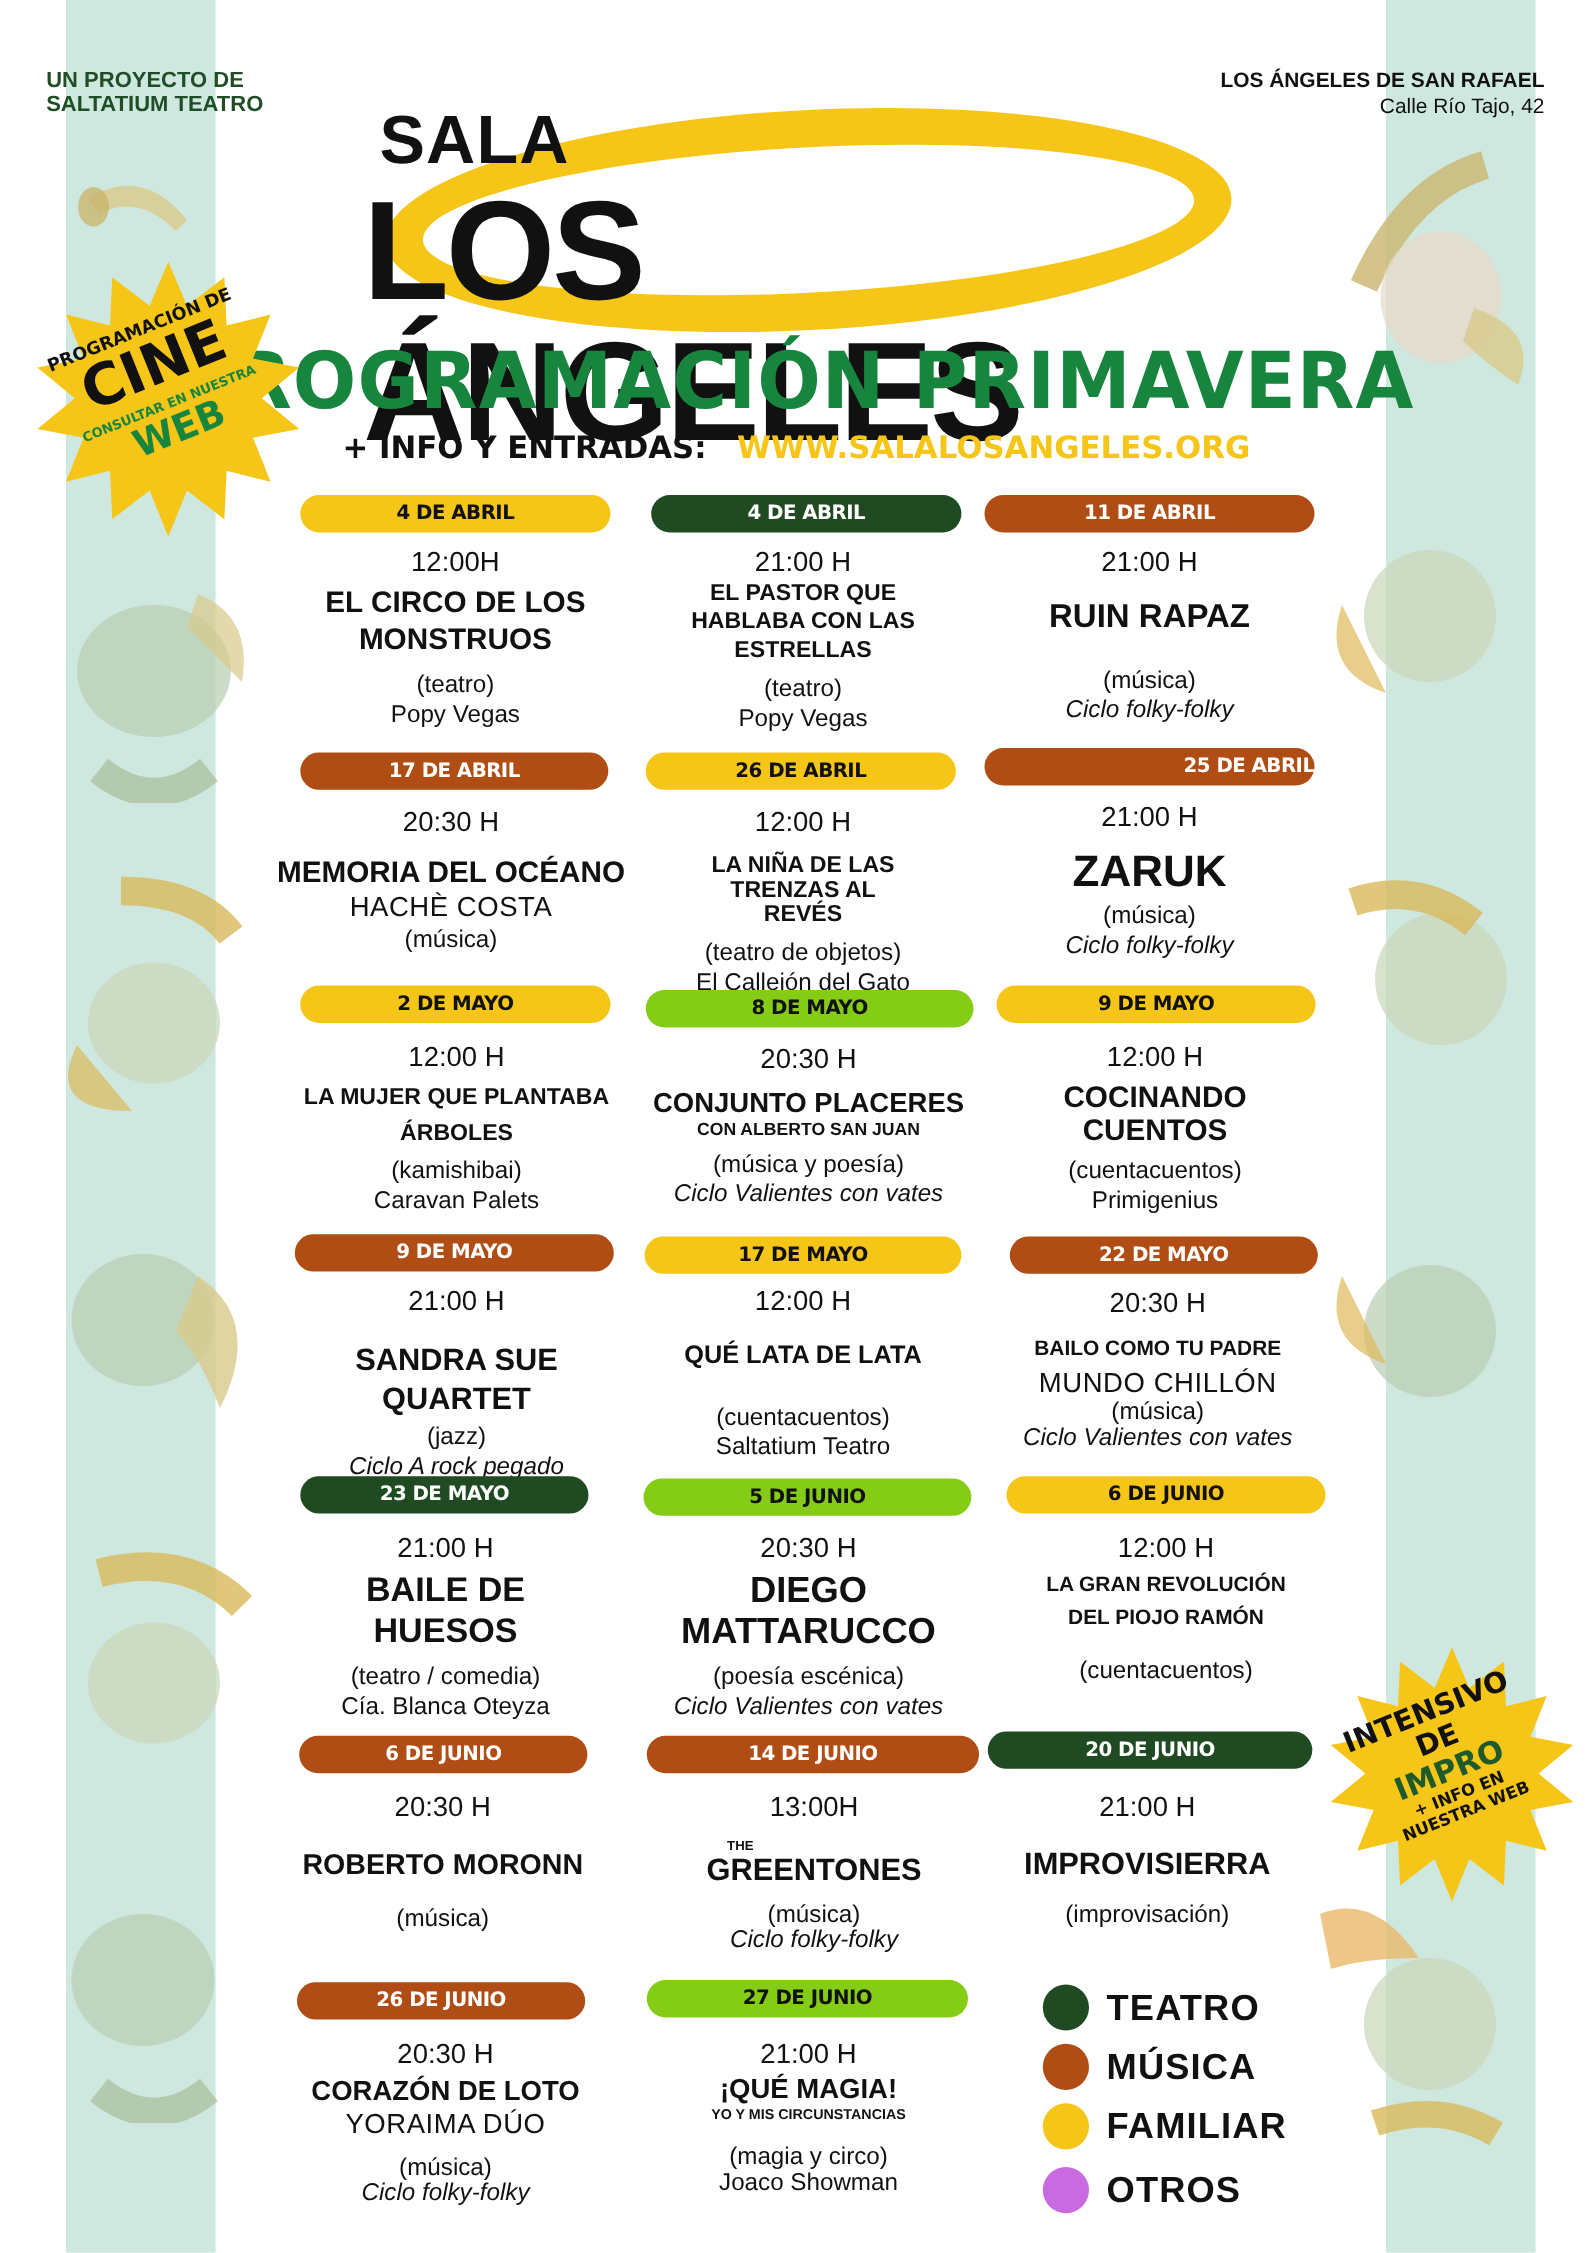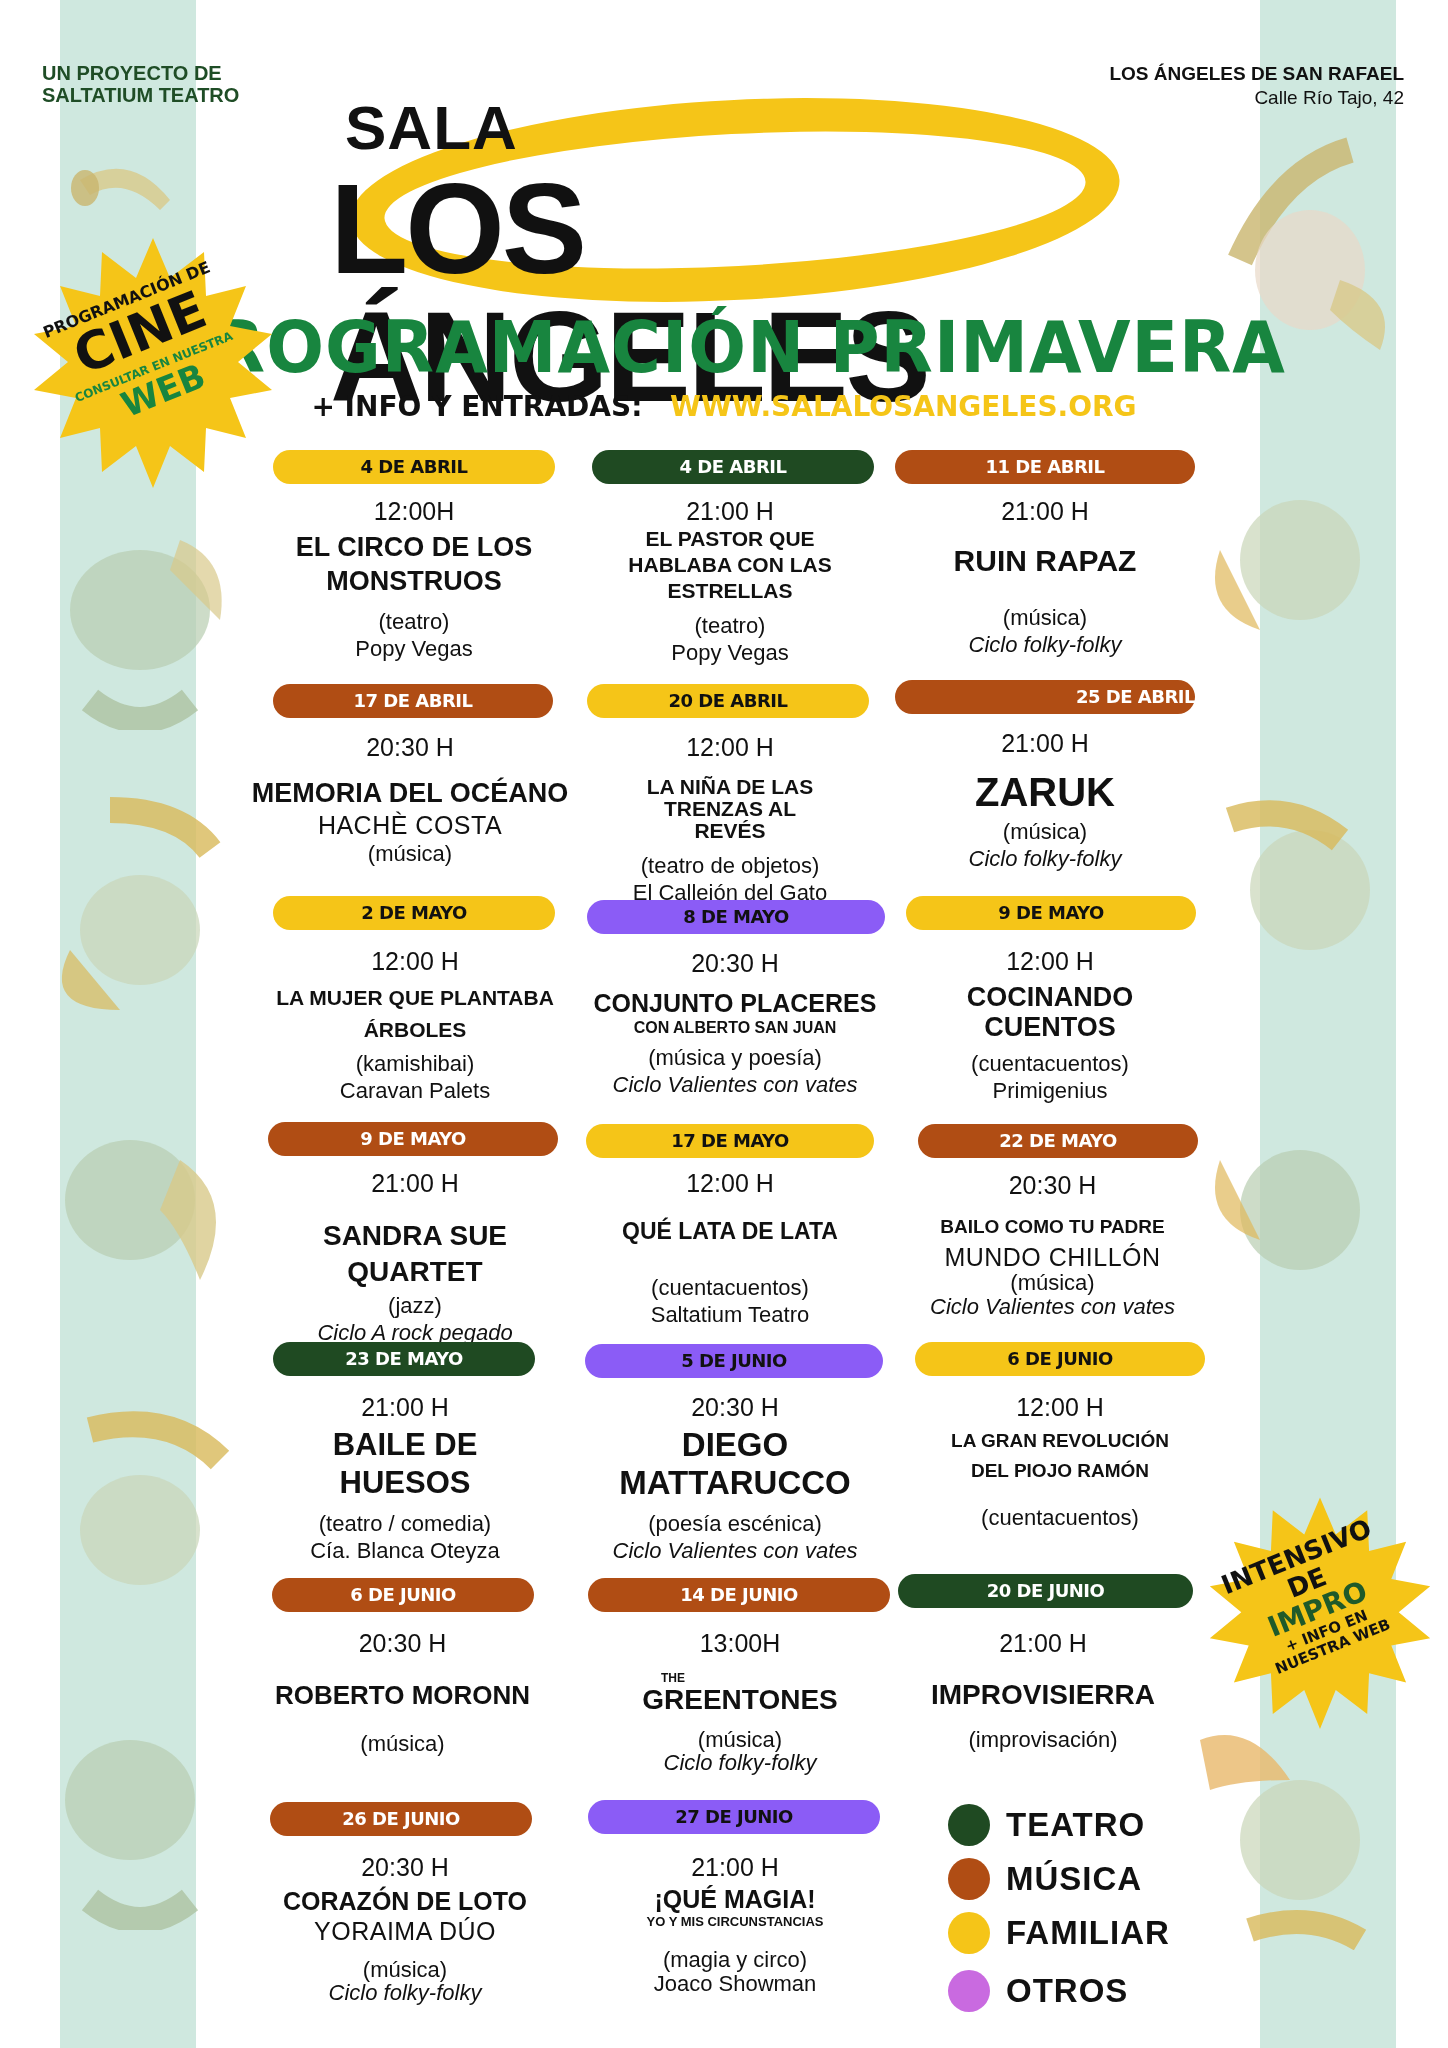--- a/index.html
+++ b/index.html
@@ -40,21 +40,21 @@
   .impro { left: 1195px; top: 1490px; width: 250px; height: 250px; }
   .impro .txt { left: 0; top: 0; width: 250px; height: 250px; transform: rotate(-22deg); padding-top: 48px; }
   .impro .l1 { font-size: 26px; color: #111; line-height: 28px; }
   .impro .l2 { font-size: 28px; color: #1f5a2a; line-height: 30px; }
   .impro .l3 { font-size: 15px; color: #111; line-height: 17px; }
   .event { position: absolute; text-align: center; }
   .pill { position: absolute; height: 34px; border-radius: 17px; font-family: "DejaVu Sans", sans-serif; font-weight: 700; font-size: 18px; line-height: 34px; text-align: center; letter-spacing: -0.5px; }
   .pill.yellow { background: #f5c518; color: #111; }
   .pill.green { background: #1f4a22; color: #fff; }
   .pill.brown { background: #b04d14; color: #fff; }
-  .pill.purple { background: #8b5cf6; color: #111; }
+  .pill.purple { background: #84cc16; color: #111; }
 
   .ev-body { position: absolute; left: 0; width: 100%; text-align: center; }
   .time { font-size: 25px; color: #111; line-height: 30px; }
   .title { font-weight: 700; font-size: 27px; line-height: 34px; color: #111; }
   .title.sm { font-size: 21px; line-height: 26px; }
   .title.lg { font-size: 40px; line-height: 44px; }
   .sub-bold { font-weight: 700; font-size: 16px; line-height: 20px; }
   .sub-small { font-weight: 700; font-size: 13px; line-height: 16px; }
   .artist-caps { font-size: 25px; line-height: 30px; letter-spacing: 0.5px; }
   .genre { font-size: 22px; line-height: 28px; }
@@ -220,21 +220,21 @@
 <div class="event" style="left:240px;top:684px;width:340px;height:210px;">
   <div class="pill brown" style="left:33px;top:0;width:280px;">17 DE ABRIL</div>
   <div class="ev-body" style="top:48px;">
     <div class="time">20:30 H</div>
     <div class="title" style="margin-top:14px;">MEMORIA DEL OCÉANO</div>
     <div class="artist-caps">HACHÈ COSTA</div>
     <div class="genre">(música)</div>
   </div>
 </div>
 <div class="event" style="left:585px;top:684px;width:290px;height:210px;">
-  <div class="pill yellow" style="left:2px;top:0;width:282px;">20 DE ABRIL</div>
+  <div class="pill yellow" style="left:2px;top:0;width:282px;">26 DE ABRIL</div>
   <div class="ev-body" style="top:48px;">
     <div class="time">12:00 H</div>
     <div class="title sm" style="margin-top:14px;line-height:22px;padding:0 50px;">LA NIÑA DE LAS TRENZAS AL REVÉS</div>
     <div class="genre" style="margin-top:10px;">(teatro de objetos)</div>
     <div class="artist">El Callejón del Gato</div>
   </div>
 </div>
 <div class="event" style="left:890px;top:680px;width:310px;height:210px;">
   <div class="pill brown" style="left:5px;top:0;width:300px;text-align:right;">25 DE ABRIL</div>
   <div class="ev-body" style="top:48px;">

